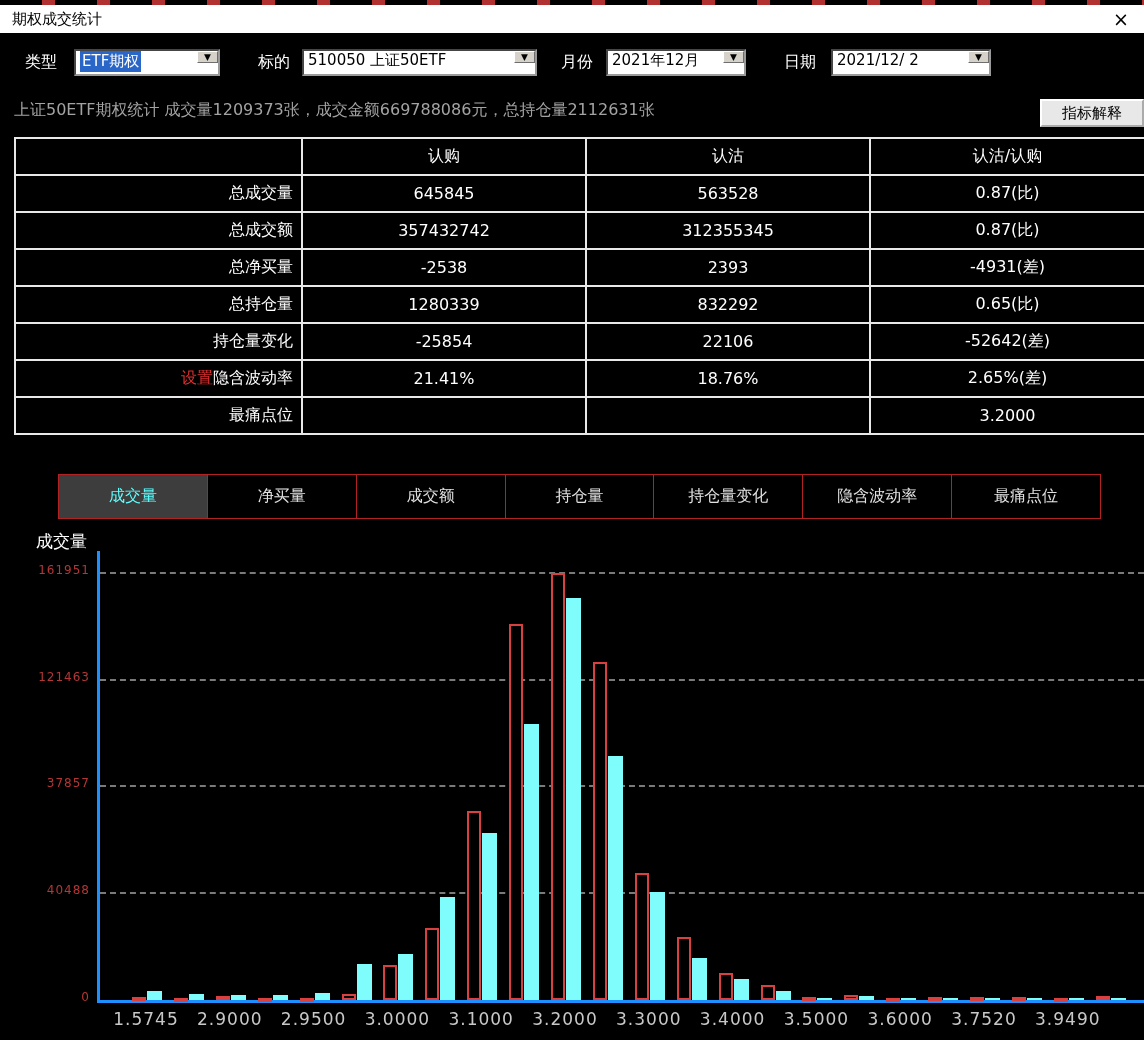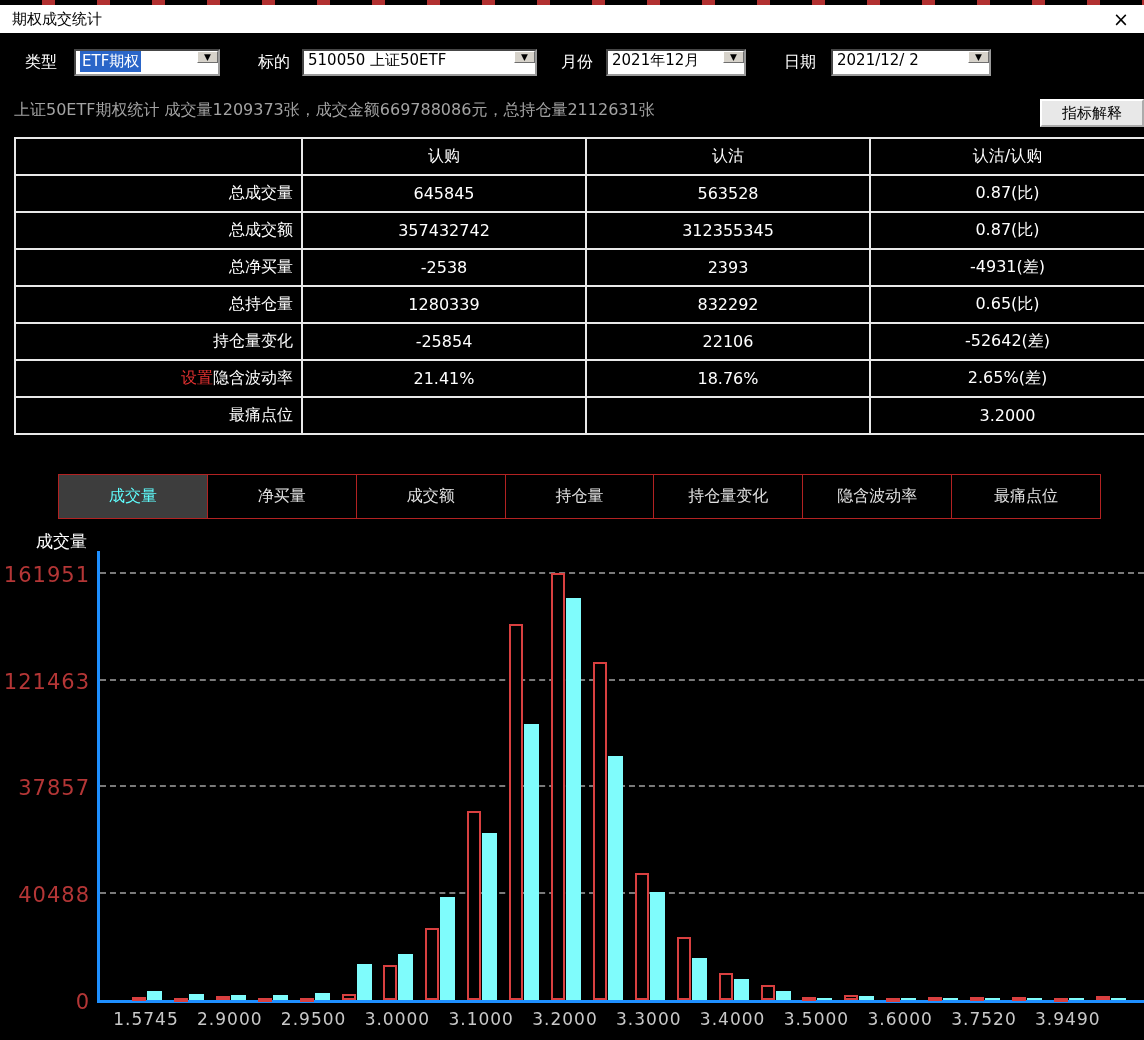--- a/index.html
+++ b/index.html
@@ -49,21 +49,21 @@
   .tab:first-child { margin-left:0; }
   .tab.active { background:#3d3d3d; color:#5fffff; }
   
   .chart { position:absolute; left:0; top:528px; width:1144px; height:512px; }
   .chart .ylab { position:absolute; left:36px; top:2px; color:#fff; font-size:17px; }
   .yaxis { position:absolute; left:97px; top:23px; width:3px; height:452px; background:#1e8fff; }
   .xaxis { position:absolute; left:97px; top:472px; width:1047px; height:3px; background:#1e8fff; }
   .gridline { position:absolute; left:100px; width:1044px; height:0;
     border-top:2px dashed #7a7a7a; }
   .ytick { position:absolute; left:0; width:90px; text-align:right; color:#b43636;
-    font-size:21px; letter-spacing:1px; }
+    font-size:12px; letter-spacing:1px; }
   .xtick { position:absolute; top:481px; width:90px; text-align:center; color:#c8c8c8;
     font-size:17px; letter-spacing:1px; white-space:nowrap; }
   .bar-call { position:absolute; background:#000; border:2px solid #d94040; }
   .bar-put  { position:absolute; background:#7ffcfc; }
 </style>
 </head>
 <body>
 
 <div class="app">
   <div class="top-strip"></div>

